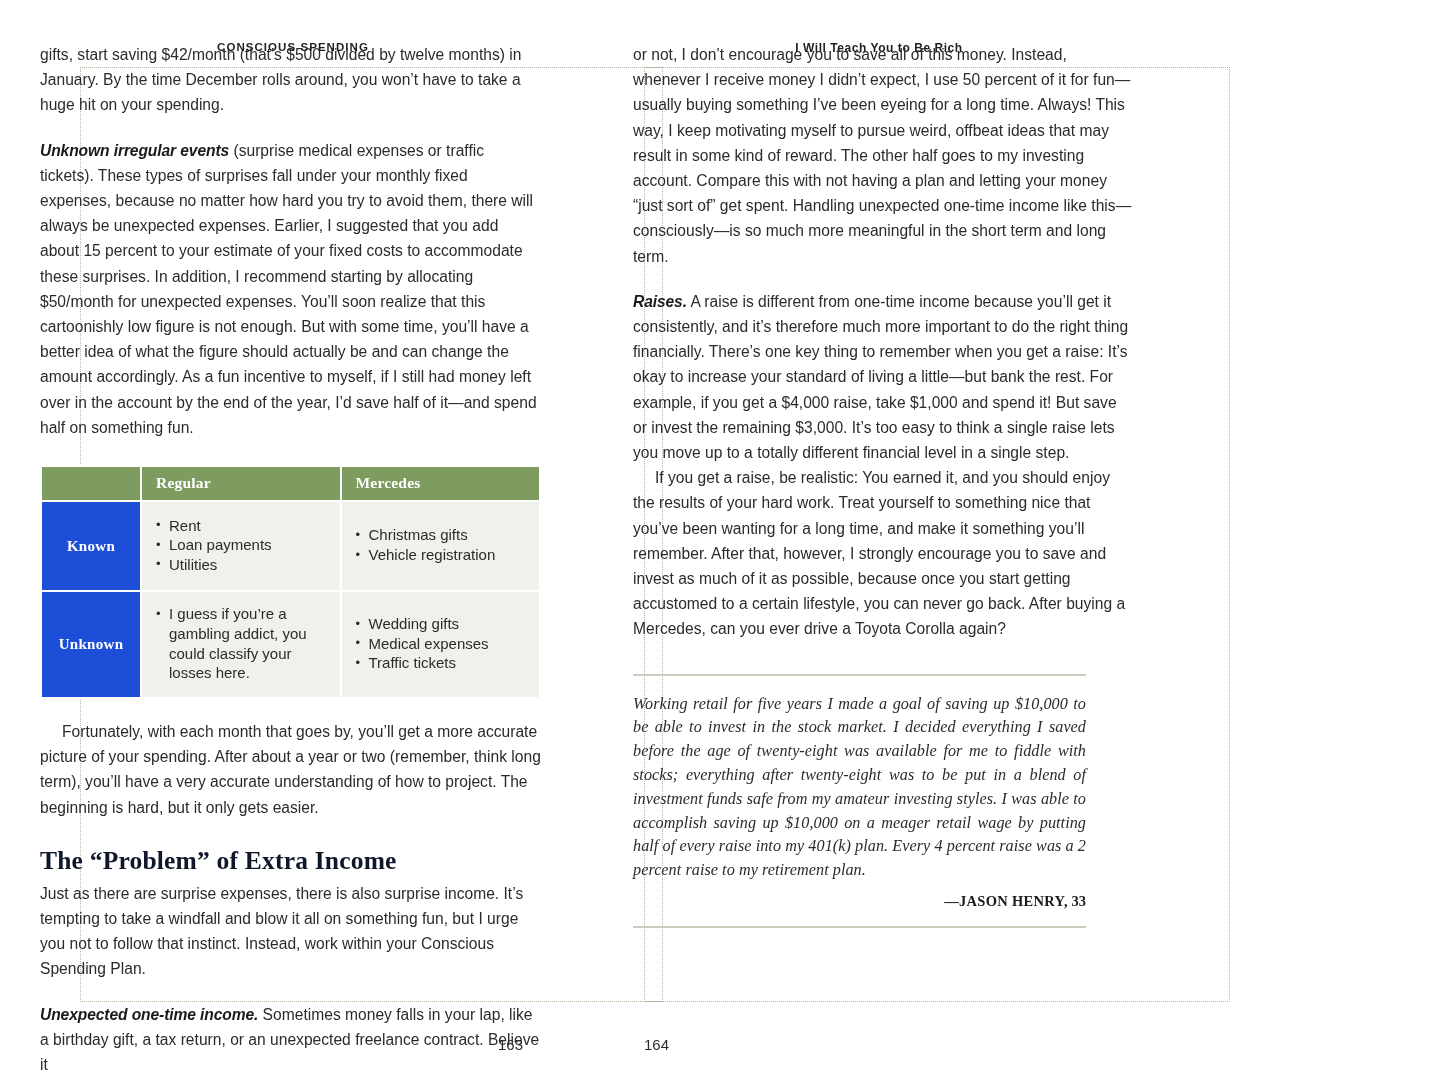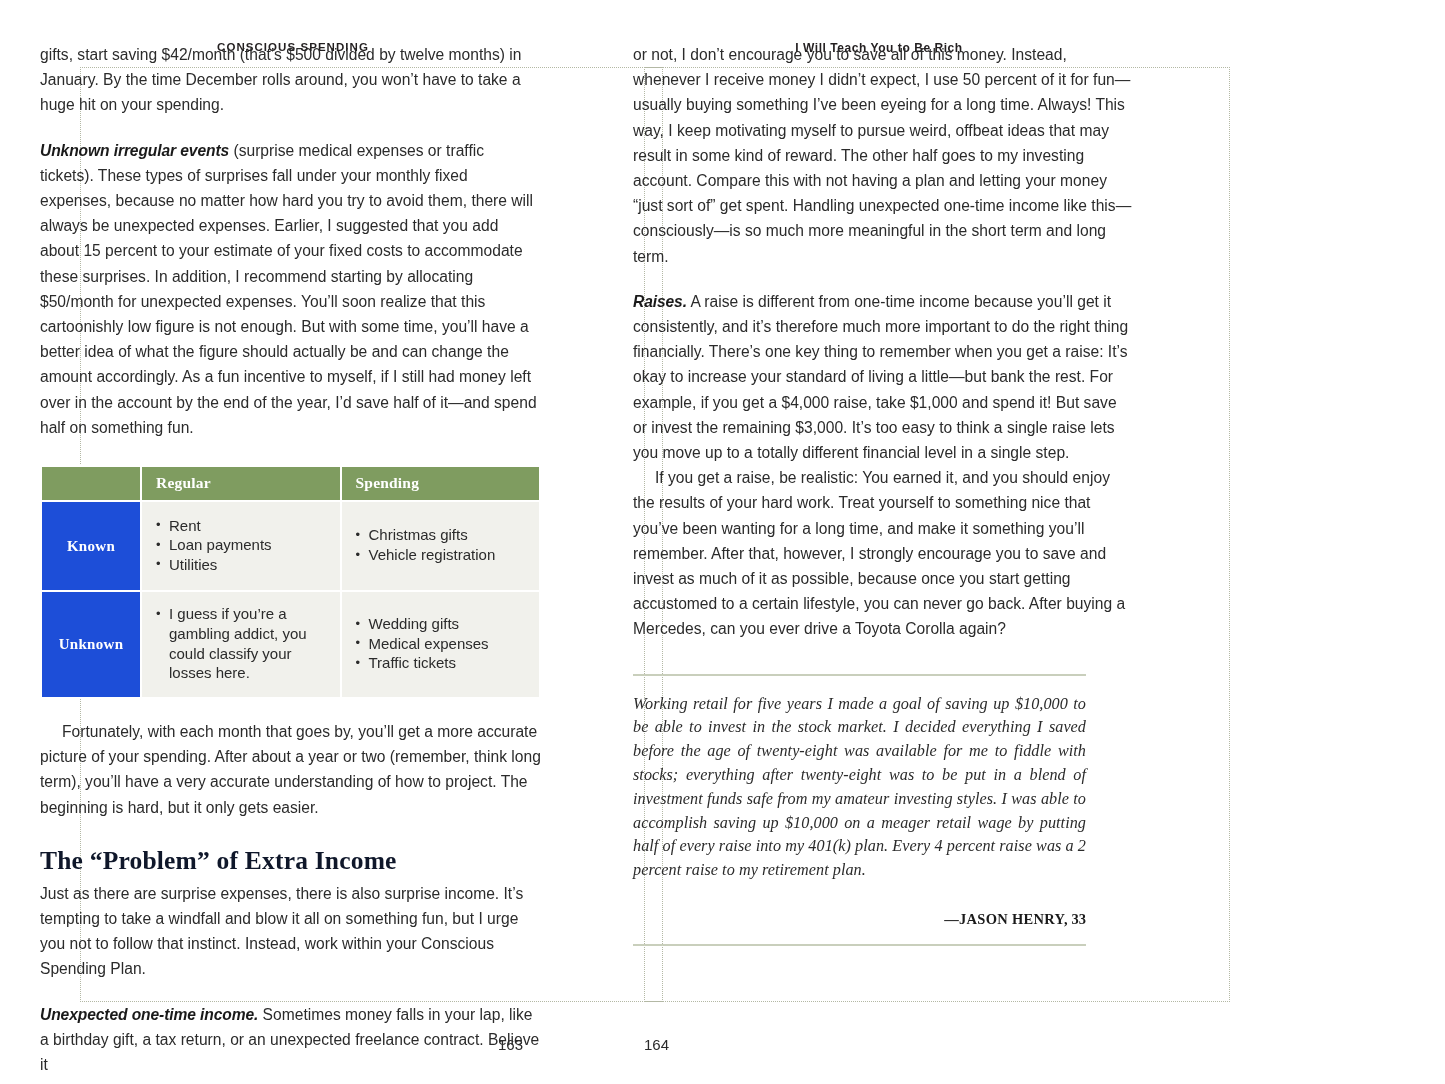--- a/index.html
+++ b/index.html
@@ -186,21 +186,21 @@
     font-style: italic;
     font-size: 16.2px;
     line-height: 23.8px;
     color: #2b2b2b;
     text-align: justify;
     margin: 17px 0 0 0;
     letter-spacing: 0.05px;
   }
   .attrib {
     text-align: right;
-    margin-top: 28px;
+    margin-top: 10px;
     margin-bottom: 16px;
     font-family: "Liberation Serif", serif;
     font-size: 14.5px;
     color: #1a1a1a;
   }
   .attrib .nm {
     font-weight: bold;
     letter-spacing: 0.3px;
   }
   .attrib .age {
@@ -237,21 +237,21 @@
 
       <p class="tight">gifts, start saving $42/month (that’s $500 divided by twelve months) in January. By the time December rolls around, you won’t have to take a huge hit on your spending.</p>
 
       <p class="gap"><span class="runin">Unknown irregular events</span><span> (surprise medical expenses or traffic tickets). These types of surprises fall under your monthly fixed expenses, because no matter how hard you try to avoid them, there will always be unexpected expenses. Earlier, I suggested that you add about 15 percent to your estimate of your fixed costs to accommodate these surprises. In addition, I recommend starting by allocating $50/month for unexpected expenses. You’ll soon realize that this cartoonishly low figure is not enough. But with some time, you’ll have a better idea of what the figure should actually be and can change the amount accordingly. As a fun incentive to myself, if I still had money left over in the account by the end of the year, I’d save half of it—and spend half on something fun.</span></p>
 
       <table class="tbl">
         <tbody>
             <tr>
           <td class="th-blank"></td>
           <td class="th-cell">Regular</td>
-          <td class="th-cell">Spending</td>
+          <td class="th-cell">Mercedes</td>
         </tr>
         <tr style="height:88px;">
           <td class="rowhead">Known</td>
           <td class="cell">
             <ul>
               <li>Rent</li>
               <li>Loan payments</li>
               <li>Utilities</li>
             </ul>
           </td>

